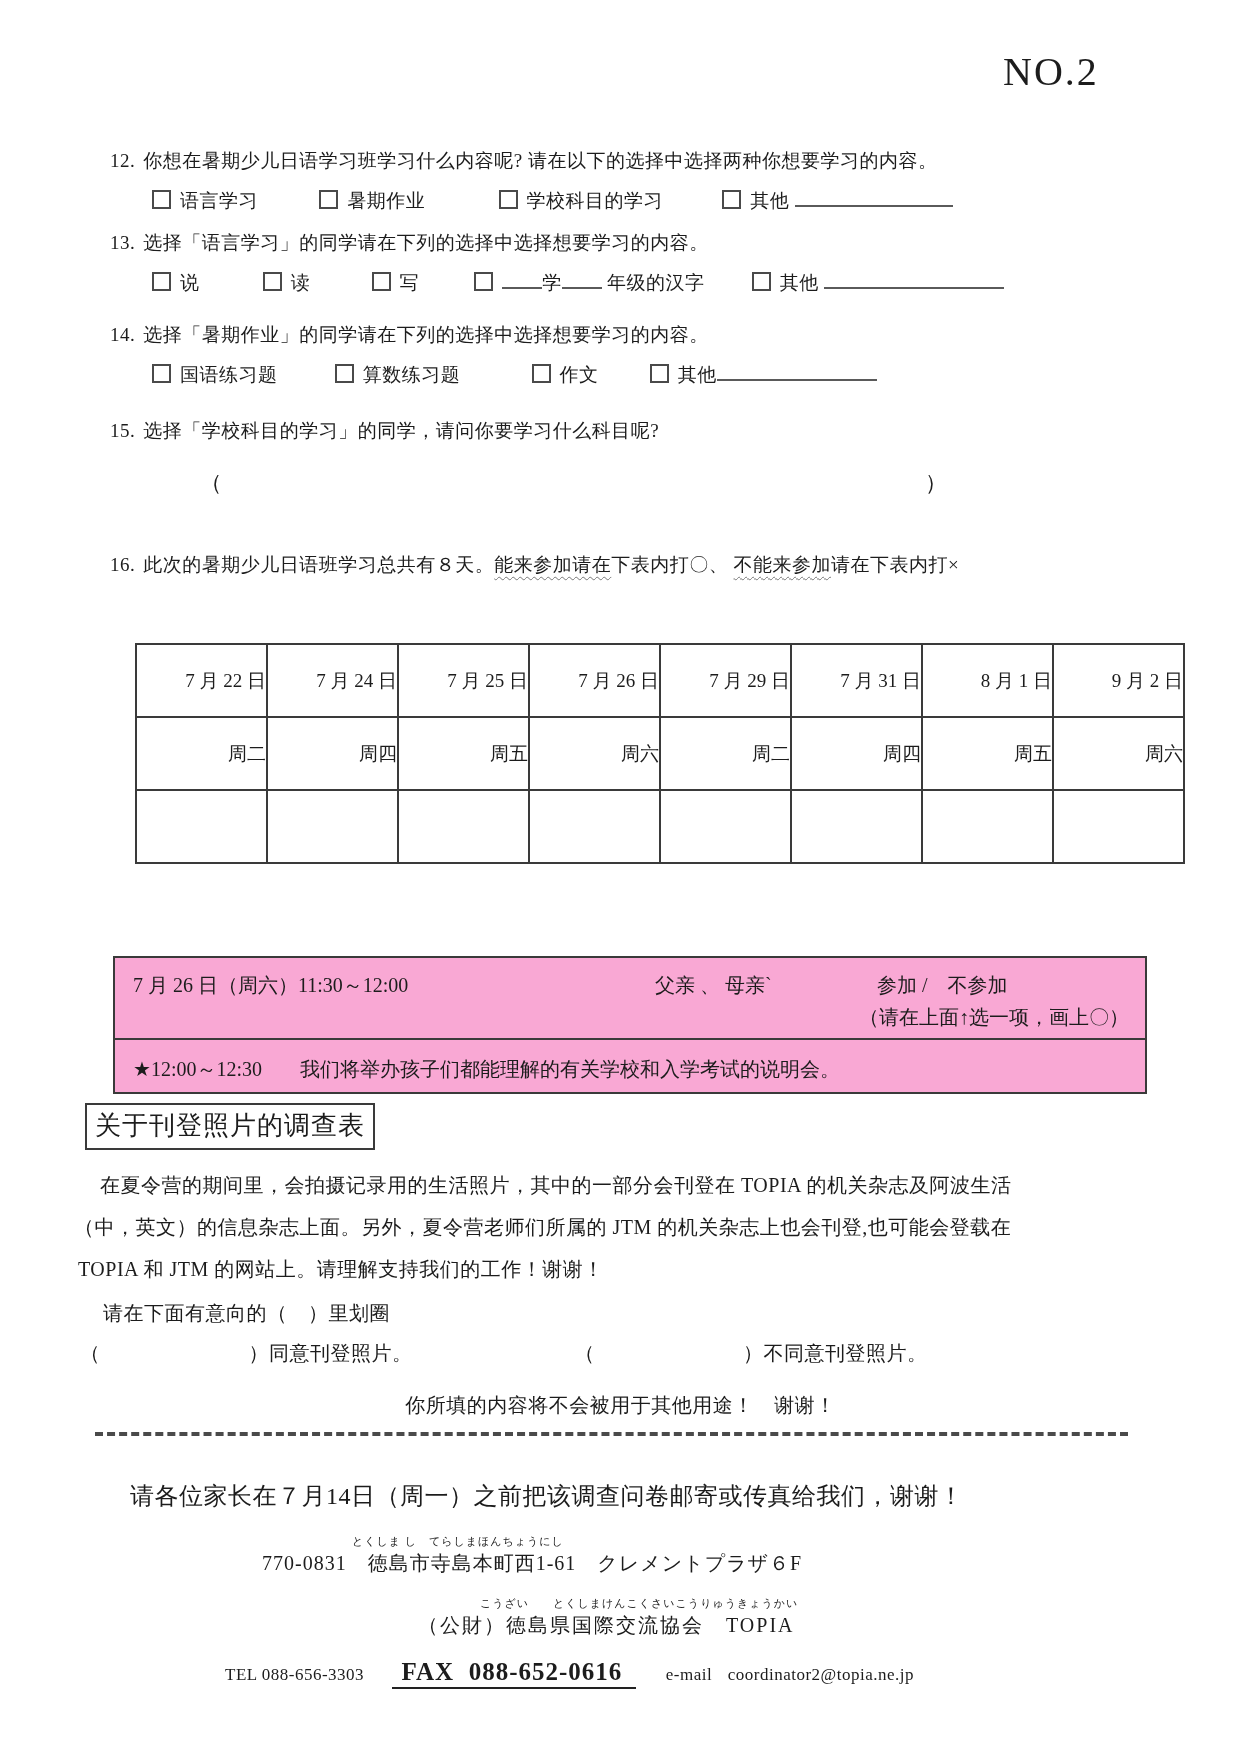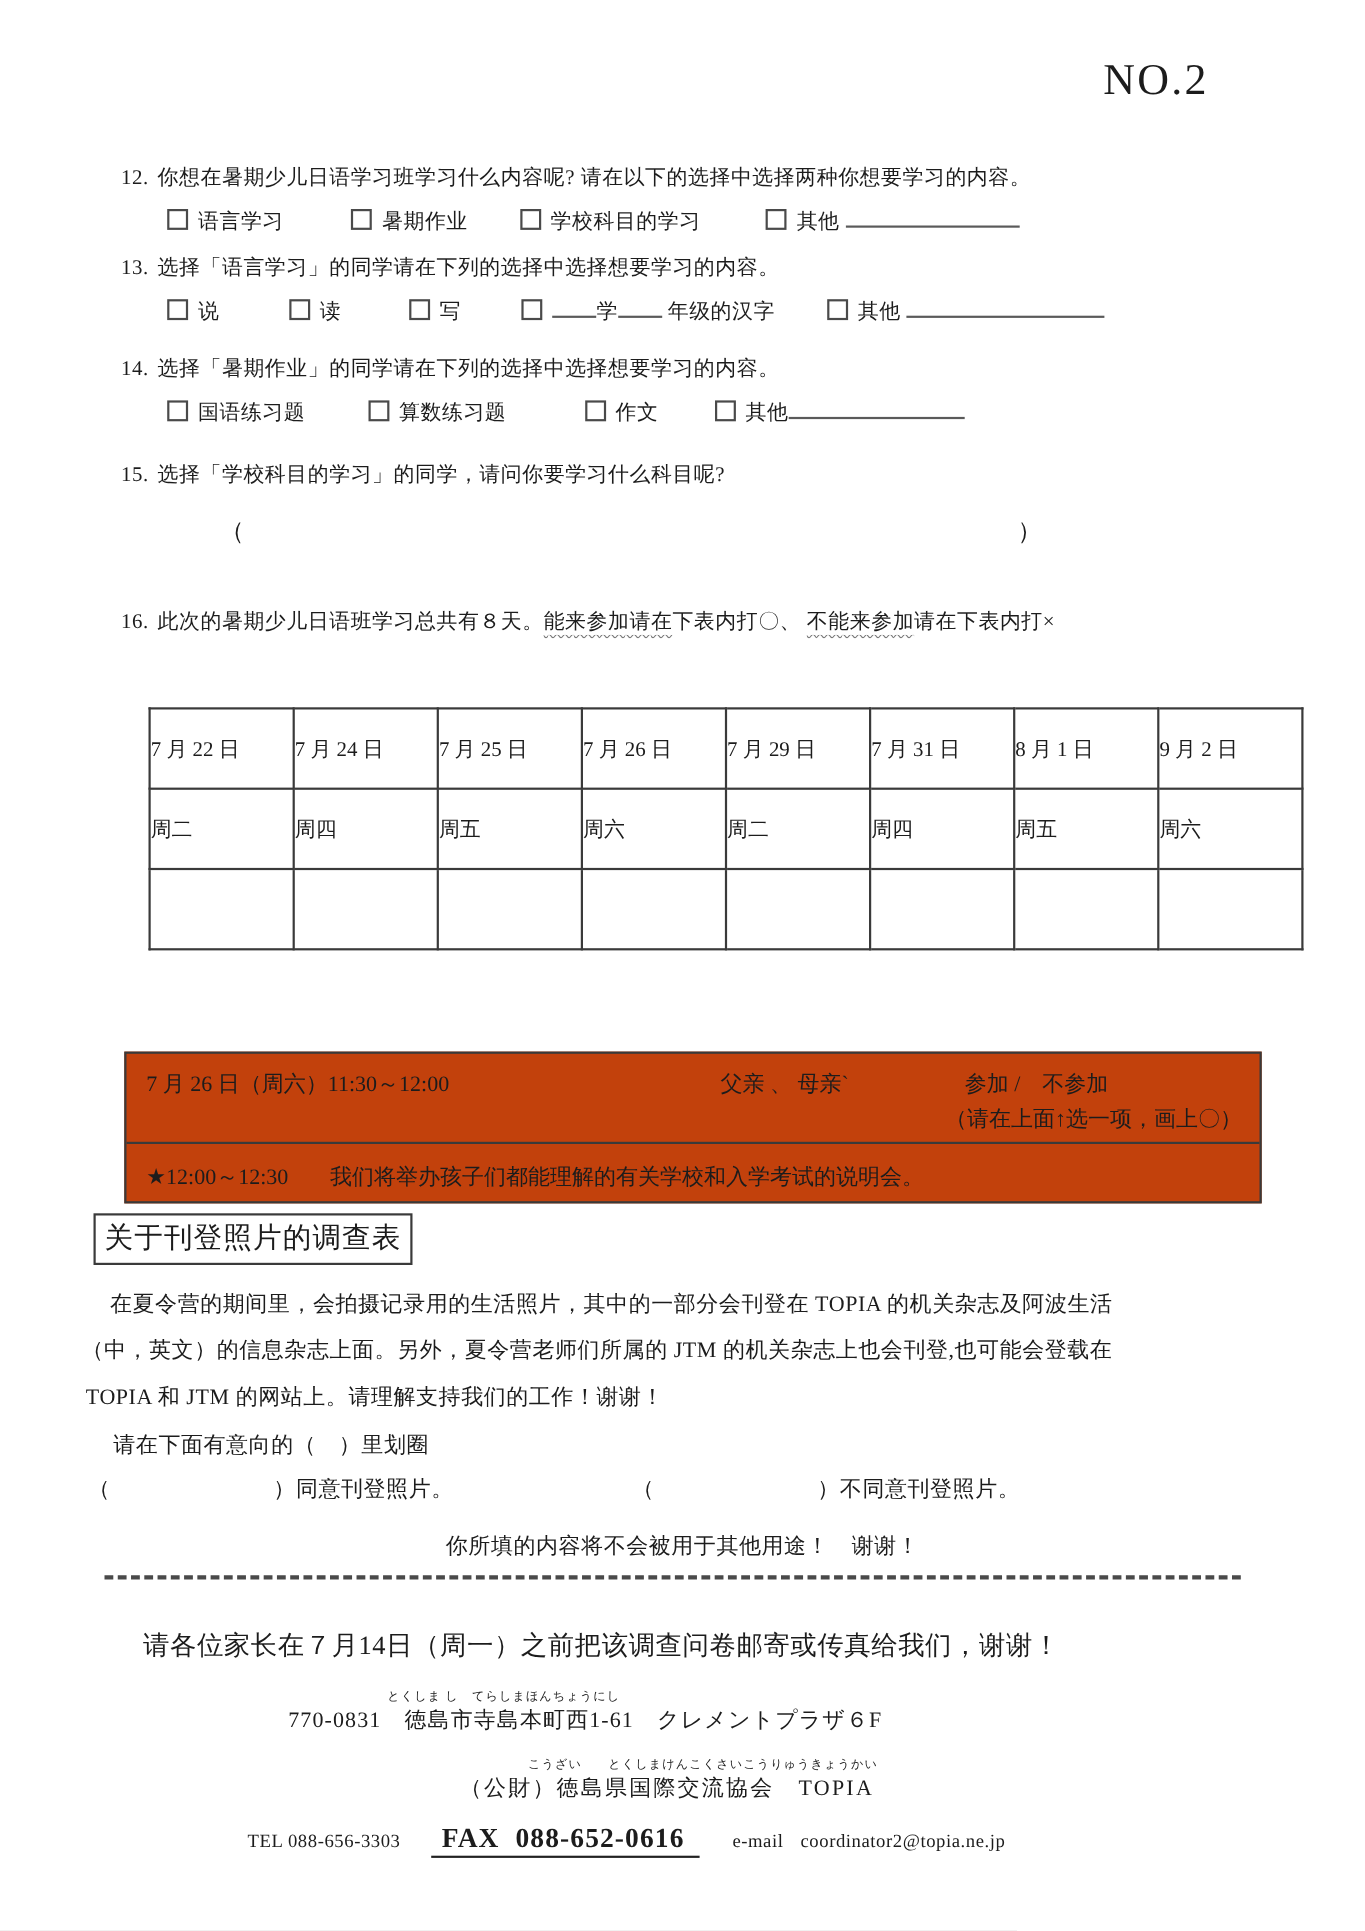--- a/index.html
+++ b/index.html
@@ -15,25 +15,25 @@
     display:inline-block;width:15px;height:15px;border:2px solid #4a4a4a;
     vertical-align:-2px;margin-right:9px;background:#fff;
   }
   .opt{display:inline-block;}
   .blank{display:inline-block;border-bottom:2px solid #5a5a5a;height:1.1em;vertical-align:baseline;}
   .wavy{text-decoration:underline;text-decoration-style:wavy;text-decoration-color:#777;text-underline-offset:5px;text-decoration-thickness:1px;}
   .pageno{font-size:40px;letter-spacing:2px;font-family:"Liberation Serif","DejaVu Serif",serif;}
   
   table.sched{border-collapse:collapse;table-layout:fixed;}
   table.sched td{
-    border:2px solid #3a3a3a;width:129px;height:71px;text-align:left;
+    border:2px solid #3a3a3a;width:129px;height:71px;text-align:right;
     font-size:19px;padding:0;
   }
   
-  .box17{border:2px solid #3a3a3a;background:#c2410c;}
+  .box17{border:2px solid #3a3a3a;background:#f9a8d4;}
   .box17 .divider{position:absolute;left:0;right:0;top:80px;border-top:2px solid #3a3a3a;}
   .box17 .t{position:absolute;font-size:20px;white-space:nowrap;}
   
   .sec-title{border:2px solid #3a3a3a;font-size:26px;padding:3px 8px 5px 8px;letter-spacing:1px;}
   .para{font-size:20px;letter-spacing:0.5px;}
   .gap{display:inline-block;}
   .dashline{border-top:4px dashed #4a4a4a;}
   .furi{font-size:11px;letter-spacing:1px;color:#222;}
   .addr{font-size:20px;letter-spacing:1px;}
   .faxbig{font-size:25px;font-weight:bold;letter-spacing:1px;border-bottom:2px solid #222;padding:0 14px 2px 10px;}
@@ -44,21 +44,21 @@
 
 <div id="page">
 
   <div class="abs pageno" style="left:1003px;top:48px;">NO.2</div>
 
   <div class="abs q" style="left:110px;top:148px;">
     <span class="qnum">12.</span><span>你想在暑期少儿日语学习班学习什么内容呢? 请在以下的选择中选择两种你想要学习的内容。</span>
   </div>
   <div class="abs q" style="left:152px;top:184px;">
     <span class="opt" style="margin-right:56px;"><span class="cb"></span><span>语言学习</span></span>
-    <span class="opt" style="margin-right:42px;"><span class="cb"></span><span>暑期作业</span></span>
+    <span class="opt" style="margin-right:68px;"><span class="cb"></span><span>暑期作业</span></span>
     <span class="opt" style="margin-right:54px;"><span class="cb"></span><span>学校科目的学习</span></span>
     <span class="opt"><span class="cb"></span><span>其他</span>&nbsp;<span class="blank" style="width:158px;"></span></span>
   </div>
 
   <div class="abs q" style="left:110px;top:230px;">
     <span class="qnum">13.</span><span>选择「语言学习」的同学请在下列的选择中选择想要学习的内容。</span>
   </div>
   <div class="abs q" style="left:152px;top:266px;">
     <span class="opt" style="margin-right:58px;"><span class="cb"></span><span>说</span></span>
     <span class="opt" style="margin-right:56px;"><span class="cb"></span><span>读</span></span>

